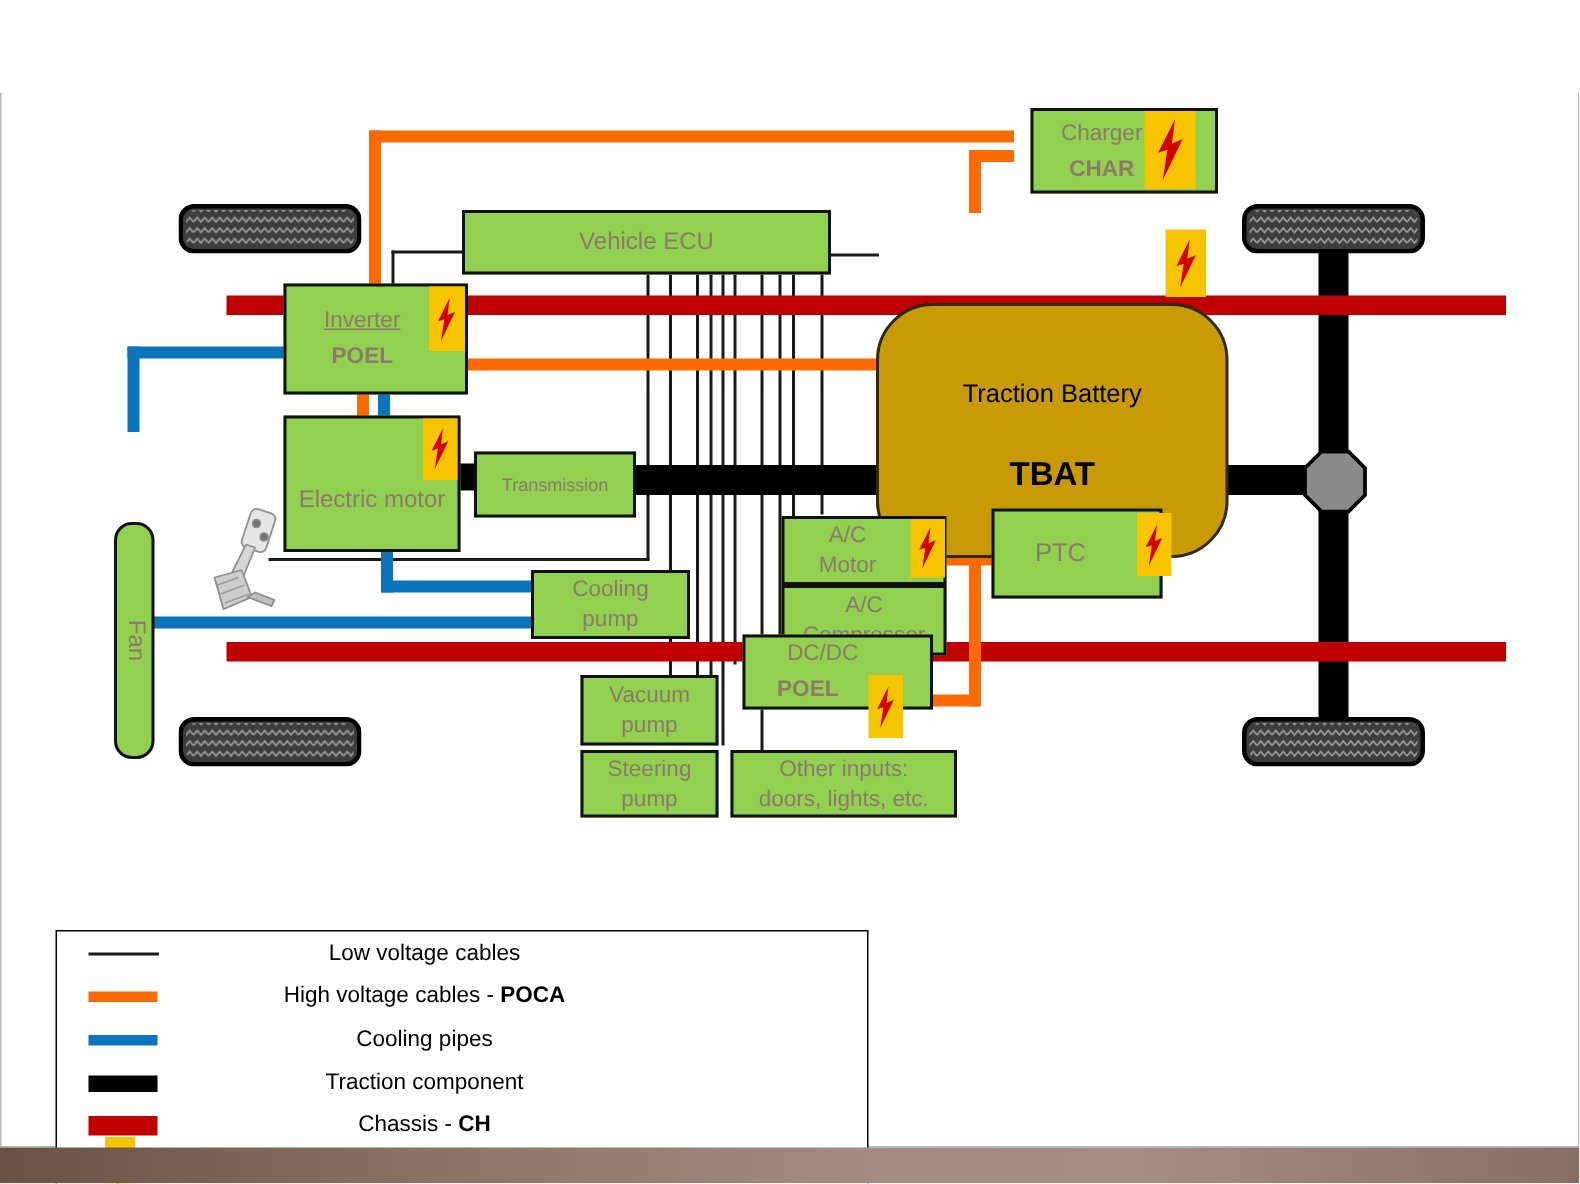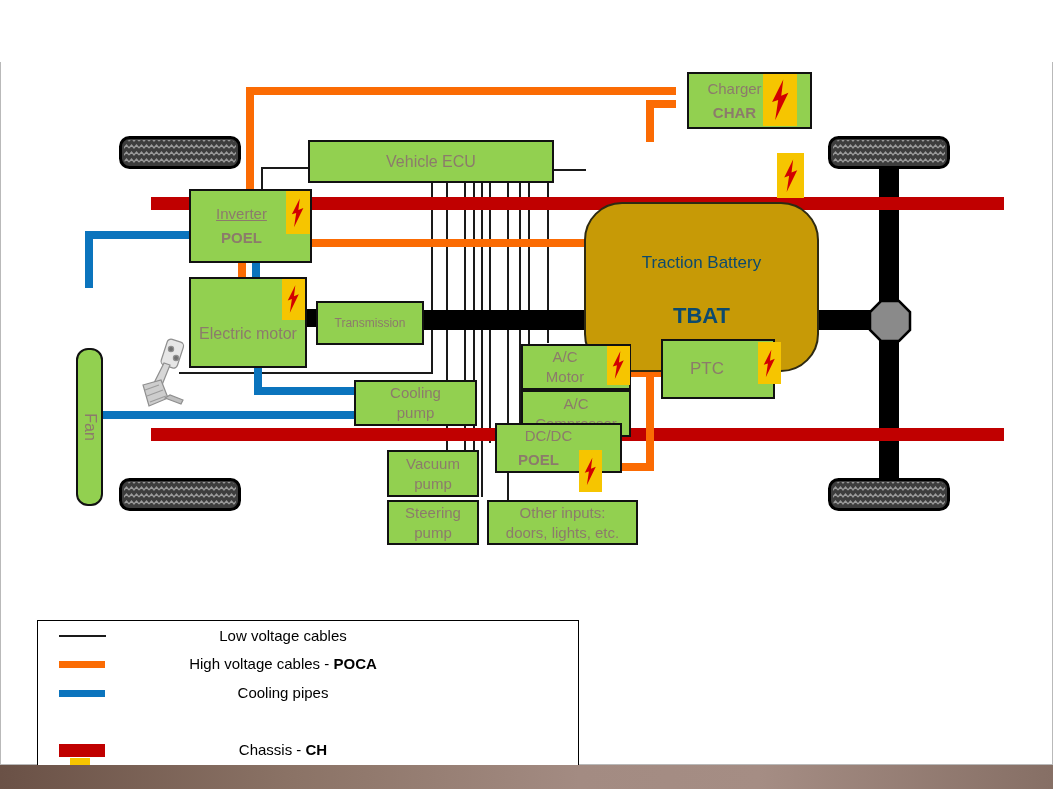--- a/index.html
+++ b/index.html
@@ -27,21 +27,21 @@
   .cool{background:#0B74BD;}
   .chassis{background:#C00000;}
   .traction{background:#000;}
 
   
   .gbox{position:absolute;background:#92D050;border:2px solid #111;box-sizing:border-box;
         color:#8C7B6B;display:flex;flex-direction:column;align-items:center;justify-content:center;
         font-size:15px;line-height:20px;text-align:center;}
   .gbox .code{font-weight:bold;}
   .battery{position:absolute;left:583px;top:140px;width:235px;height:170px;background:#C79A06;
-        border:2px solid #2e2a12;border-radius:38px;box-sizing:border-box;color:#0c4a6e;
+        border:2px solid #2e2a12;border-radius:38px;box-sizing:border-box;color:#000000;
         display:flex;flex-direction:column;align-items:center;justify-content:center;text-align:center;}
   .battery .bt1{font-size:17px;margin-top:8px;}
   .battery .bt2{font-size:22px;font-weight:bold;margin-top:30px;}
   .fanbox{position:absolute;left:75px;top:286px;width:27px;height:158px;background:#92D050;
         border:2px solid #111;border-radius:12px;box-sizing:border-box;display:flex;align-items:center;justify-content:center;}
   .fanbox span{transform:rotate(90deg);white-space:nowrap;color:#8C7B6B;font-size:16px;}
 
   
   .hvicon{position:absolute;background:#F6C500;display:flex;align-items:center;justify-content:center;}
   .hvicon svg{width:72%;height:88%;}
@@ -174,21 +174,21 @@
     </div>
 
     <div class="gbox" style="left:315px;top:239px;width:108px;height:44px;font-size:12px;">
       <span>Transmission</span>
     </div>
 
     <div class="fanbox">
       <span>Fan</span>
     </div>
 
-    <div class="gbox" style="left:353px;top:318px;width:123px;height:46px;">
+    <div class="gbox" style="left:353px;top:318px;width:106px;height:46px;">
       <span>Cooling</span>
       <span>pump</span>
     </div>
 
     <div class="battery">
       <span class="bt1">Traction Battery</span>
       <span class="bt2">TBAT</span>
     </div>
 
     <div class="gbox" style="left:520px;top:282px;width:110px;height:46px;">
@@ -266,20 +266,24 @@
         <div class="sw" style="top:10px;width:47px;height:2px;background:#1a1a1a;"></div>
         <div class="ltxt"><span>Low voltage cables</span><b></b></div>
       </div>
       <div class="lrow" style="top:32px;">
         <div class="sw" style="top:8px;width:46px;height:7px;background:#FB6B03;"></div>
         <div class="ltxt"><span>High voltage cables - </span><b>POCA</b></div>
       </div>
       <div class="lrow" style="top:61px;">
         <div class="sw" style="top:8px;width:46px;height:7px;background:#0B74BD;"></div>
         <div class="ltxt"><span>Cooling pipes</span><b></b></div>
+      </div>
+      <div class="lrow" style="top:90px;">
+        <div class="sw" style="top:6px;width:46px;height:11px;background:#000;"></div>
+        <div class="ltxt"><span>Traction component</span><b></b></div>
       </div>
       <div class="lrow" style="top:118px;">
         <div class="sw" style="top:5px;width:46px;height:13px;background:#C00000;"></div>
         <div class="ltxt"><span>Chassis - </span><b>CH</b></div>
       </div>
       <div class="lrow" style="top:147px;height:48px;">
         <div class="sw hvicon" style="left:32px;top:-10px;width:20px;height:45px;position:absolute;">
           <svg viewBox="0 0 24 44">
               <polygon points="15,2 4,24 10,22 7,42 20,15 13,18" fill="#D20000"></polygon>
             </svg>

